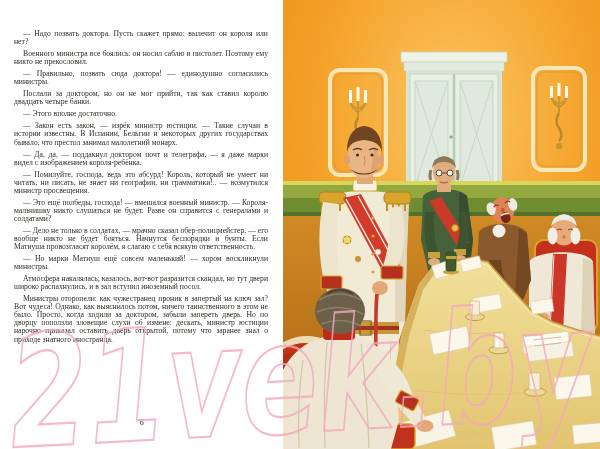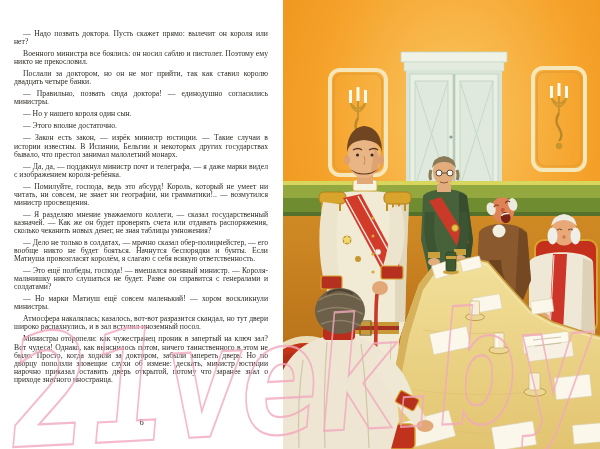--- a/index.html
+++ b/index.html
@@ -24,30 +24,28 @@
 </style>
 </head>
 <body>
 
 <div class="spread">
 
   <div class="page-left">
     <div class="text-block">
       <p>— Надо позвать доктора. Пусть скажет прямо: вылечит он короля или нет?</p>
       <p>Военного министра все боялись: он носил саблю и пистолет. Поэтому ему никто не прекословил.</p>
+      <p>— Правильно, позвать сюда доктора! — единодушно согласились министры.</p>
       <p>Послали за доктором, но он не мог прийти, так как ставил королю двадцать четыре банки.</p>
-      <p>— Правильно, позвать сюда доктора! — единодушно согласились министры.</p>
-      <p>— Но у нашего короля один сын.</p>
       <p>— Этого вполне достаточно.</p>
       <p>— Закон есть закон, — изрёк министр юстиции. — Такие случаи в истории известны. В Испании, Бельгии и некоторых других государствах бывало, что престол занимал малолетний монарх.</p>
-      <p>— Да, да, — поддакнул министр почт и телеграфа, — я даже марки видел с изображением короля-ребёнка.</p>
-      <p>— Помилуйте, господа, ведь это абсурд! Король, который не умеет ни читать, ни совсем, не знает ни географии, ни грамматики!.. — возмутился министр просвещения.</p>
-      <p>— Я разделяю мнение уважаемого коллеги, — сказал государственный казначей. — Как же он будет проверять счета или отдавать распоряжения, сколько чеканить новых денег, не зная таблицы умножения?</p>
+      <p>— Да, да, — поддакнул доктором почт и телеграфа, — я даже марки видел с изображением короля-ребёнка.</p>
+      <p>— Помилуйте, господа, ведь это абсурд! Король, который не умеет ни читать, ни писать, не знает ни географии, ни грамматики!.. — возмутился министр просвещения.</p>
+      <p>— Это ещё полбеды, господа! — вмешался военный министр. — Короля-мальчишку никто слушаться не будет. Разве он справится с генералами и солдатами?</p>
       <p>— Дело не только в солдатах, — мрачно сказал обер-полицмейстер, — его вообще никто не будет бояться. Начнутся беспорядки и бунты. Если Матиуша провозгласят королём, я слагаю с себя всякую ответственность.</p>
-      <p>— Это ещё полбеды, господа! — вмешался военный министр. — Короля-мальчишку никто слушаться не будет. Разве он справится с генералами и солдатами?</p>
       <p>— Но марки Матиуш ещё совсем маленький! — хором воскликнули министры.</p>
       <p>Атмосфера накалялась; казалось, вот-вот разразится скандал, но тут двери широко распахнулись, и в зал вступил иноземный посол.</p>
       <p>Министры оторопели: как чужестранец проник в запертый на ключ зал? Вот чудеса! Однако, как выяснилось потом, ничего таинственного в этом не было. Просто, когда ходили за доктором, забыли запереть дверь. Но по дворцу поползли зловещие слухи об измене: дескать, министр юстиции нарочно приказал оставить дверь открытой, потому что заранее знал о приходе знатного иностранца.</p>
     </div>
     <div class="page-number">6</div>
   </div>
 
   <div class="page-right">
     <svg width="317" height="449" viewBox="0 0 317 449" role="img">
       <defs>

